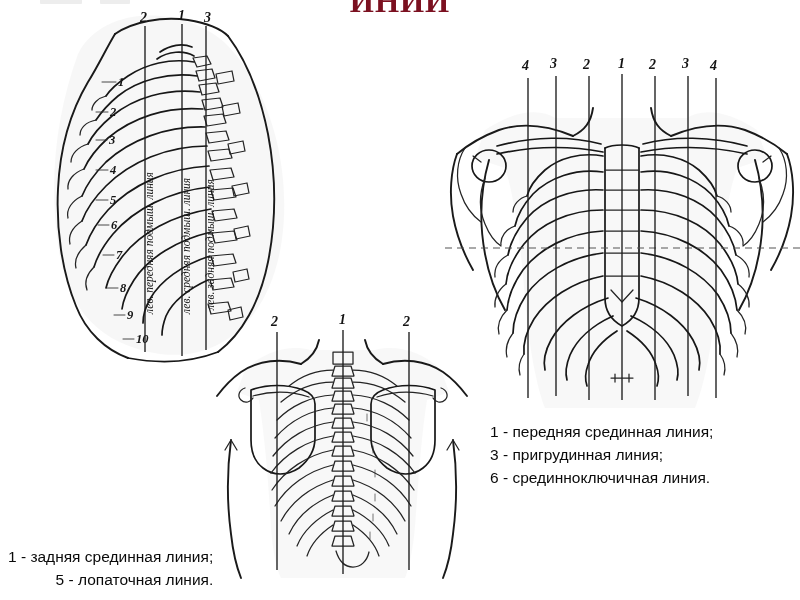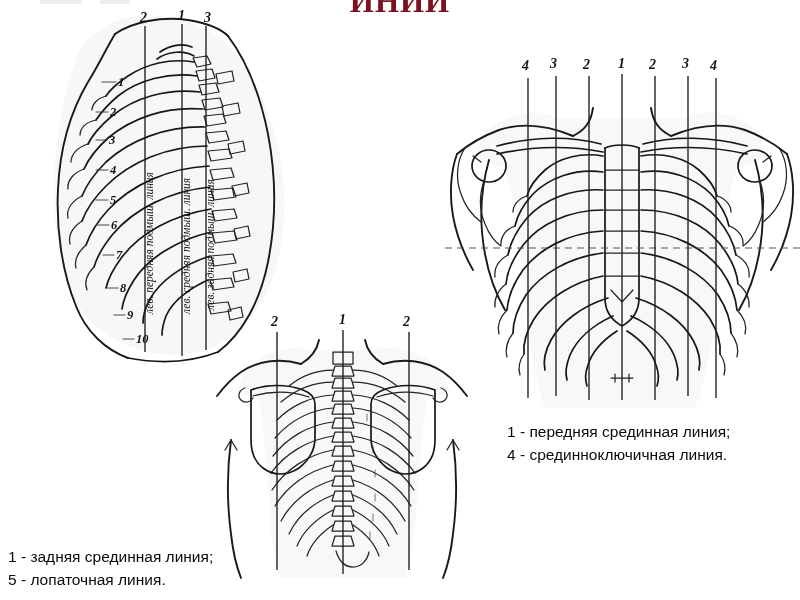--- a/index.html
+++ b/index.html
@@ -50,22 +50,22 @@
 
   
   .legend {
     position: absolute;
     font-family: "Liberation Sans", sans-serif;
     font-size: 15.5px;
     color: #0a0a0a;
     line-height: 23px;
     white-space: nowrap;
   }
-  #legend-anterior { left: 490px; top: 420px; margin-left: 17px; }
-  #legend-posterior{ left: 8px;   top: 545px; }
+  #legend-anterior { left: 490px; top: 420px; }
+  #legend-posterior{ left: 8px;   top: 545px; text-align: right; }
   .legend-line { display: block; }
 
   
   .ink      { fill: none; stroke: #171717; stroke-width: 1.7; stroke-linecap: round; stroke-linejoin: round; }
   .ink-thin { fill: none; stroke: #242424; stroke-width: 1.25; stroke-linecap: round; stroke-linejoin: round; }
   .ink-hair { fill: none; stroke: #333;    stroke-width: 0.9;  stroke-linecap: round; stroke-linejoin: round; }
   .body-out { fill: none; stroke: #1a1a1a; stroke-width: 1.9; stroke-linecap: round; stroke-linejoin: round; }
   .topo     { fill: none; stroke: #1b1b1b; stroke-width: 1.35; }
   .topo-dash{ fill: none; stroke: #555; stroke-width: 1.1; stroke-dasharray: 7 5; }
   .shade    { fill: #f1f1f1; stroke: none; }
@@ -401,19 +401,20 @@
     <line class="topo" x1="194" y1="14" x2="194" y2="252"></line>
 
     <text class="numlabel" x="56" y="8">2</text>
     <text class="numlabel" x="124" y="6">1</text>
     <text class="numlabel" x="188" y="8">2</text>
   </svg>
 </div>
 
 <div class="legend" id="legend-anterior">
   <span class="legend-line">1 - передняя срединная линия;</span>
-  <span class="legend-line">4 - срединноключичная линия.</span>
+  <span class="legend-line">3 - пригрудинная линия;</span>
+  <span class="legend-line">6 - срединноключичная линия.</span>
 </div>
 
 <div class="legend" id="legend-posterior">
   <span class="legend-line">1 - задняя срединная линия;</span>
   <span class="legend-line">5 - лопаточная линия.</span>
 </div>
 
 </body></html>

